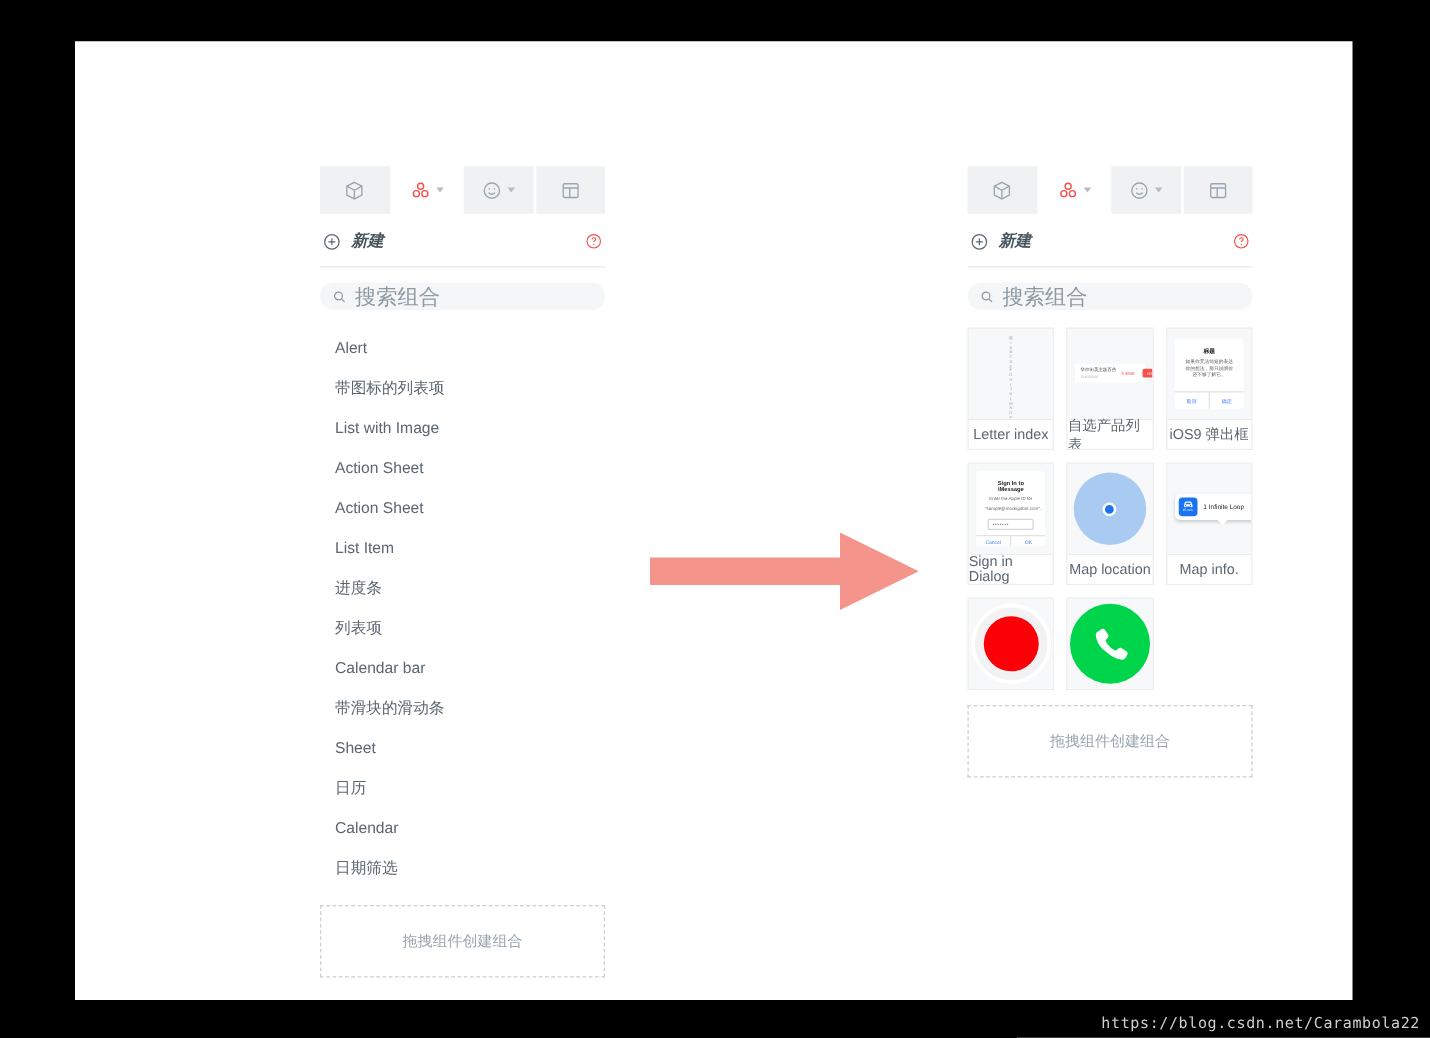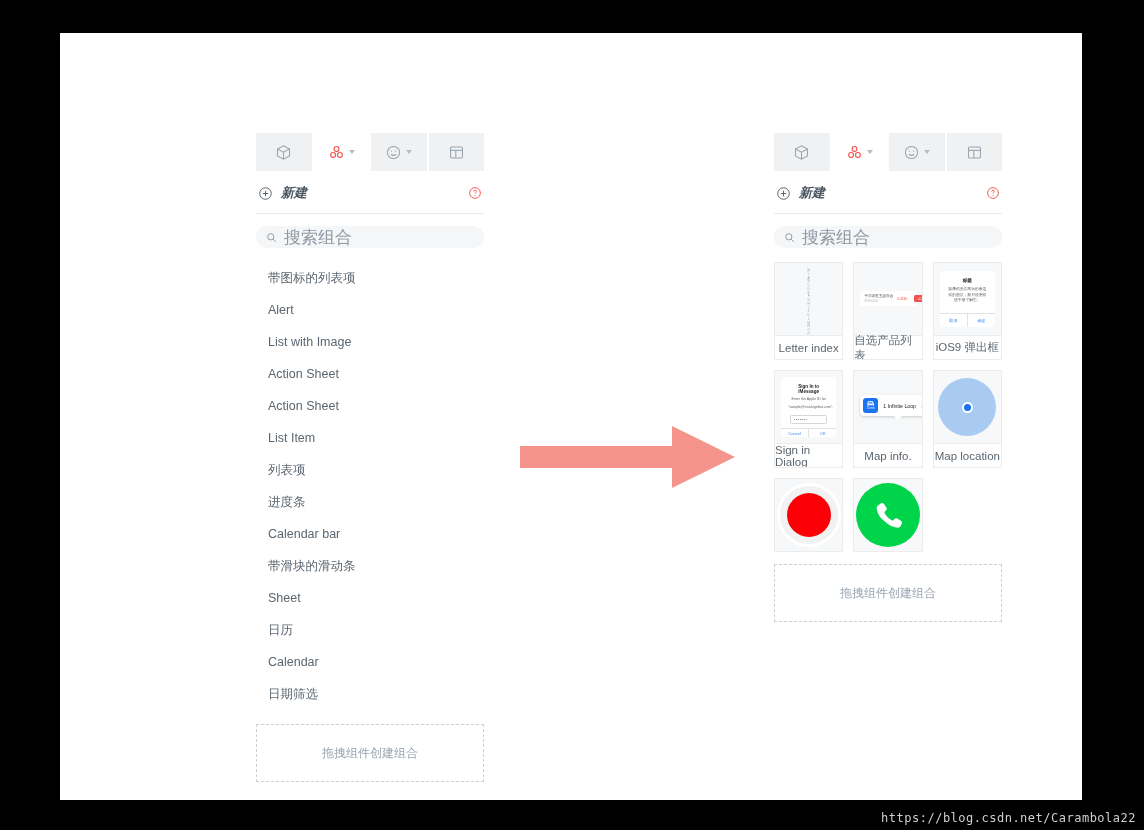--- a/index.html
+++ b/index.html
@@ -276,28 +276,28 @@
 
     <div class="search">
       <svg width="11" height="11" viewBox="0 0 24 24" fill="none" stroke="#8d98a3" stroke-width="2.1">
         <circle cx="10.5" cy="10.5" r="6.8"></circle>
           <path d="M15.6 15.6 21 21"></path>
       </svg>
       <span class="search-text">搜索组合</span>
     </div>
 
     <div class="comp-list">
+      <div class="comp-item">Alert</div>
       <div class="comp-item">带图标的列表项</div>
-      <div class="comp-item">Alert</div>
       <div class="comp-item">List with Image</div>
       <div class="comp-item">Action Sheet</div>
       <div class="comp-item">Action Sheet</div>
       <div class="comp-item">List Item</div>
+      <div class="comp-item">进度条</div>
       <div class="comp-item">列表项</div>
-      <div class="comp-item">进度条</div>
       <div class="comp-item">Calendar bar</div>
       <div class="comp-item">带滑块的滑动条</div>
       <div class="comp-item">Sheet</div>
       <div class="comp-item">日历</div>
       <div class="comp-item">Calendar</div>
       <div class="comp-item">日期筛选</div>
     </div>
 
     <div class="dropzone">拖拽组件创建组合</div>
   </div>
@@ -434,45 +434,45 @@
               <div class="sid-btn">Cancel</div>
               <div class="sid-btn">OK</div>
             </div>
           </div>
         </div>
         <div class="card-label">Sign in Dialog</div>
       </div>
 
       <div class="card">
         <div class="card-thumb">
+          <div class="loc-circle">
+            <div class="loc-dot"></div>
+          </div>
+        </div>
+        <div class="card-label">Map location</div>
+      </div>
+
+      <div class="card">
+        <div class="card-thumb">
           <div class="mapinfo-wrap">
             <div class="mapinfo-bubble">
               <div class="car-badge">
                 <svg width="9" height="7" viewBox="0 0 24 18" fill="#ffffff">
                   <path d="M3.4 9.2 5 4.6c.3-.9 1.1-1.5 2-1.5h10c.9 0 1.7.6 2 1.5l1.6 4.6c.5.3.8.9.8 1.5v3.6c0 .6-.5 1-1 1h-1.2c-.6 0-1-.4-1-1v-.8H6.8v.8c0 .6-.5 1-1 1H4.6c-.6 0-1-.4-1-1v-3.6c0-.6.3-1.2.8-1.5zM6.3 8.9h11.4L16.5 5.4H7.5zM6.6 12.4a1.2 1.2 0 1 0 0-2.4 1.2 1.2 0 0 0 0 2.4zm10.8 0a1.2 1.2 0 1 0 0-2.4 1.2 1.2 0 0 0 0 2.4z"></path>
                 </svg>
                 <span class="car-time">15 min</span>
               </div>
               <span class="mapinfo-text">1 Infinite Loop</span>
               <span class="mapinfo-chev">›</span>
             </div>
           </div>
         </div>
         <div class="card-label">Map info.</div>
       </div>
 
-      <div class="card">
-        <div class="card-thumb">
-          <div class="loc-circle">
-            <div class="loc-dot"></div>
-          </div>
-        </div>
-        <div class="card-label">Map location</div>
-      </div>
-
       <div class="card card-clipped">
         <div class="card-thumb">
           <div class="rec-outer">
             <div class="rec-inner"></div>
           </div>
         </div>
       </div>
 
       <div class="card card-clipped">
         <div class="card-thumb">

